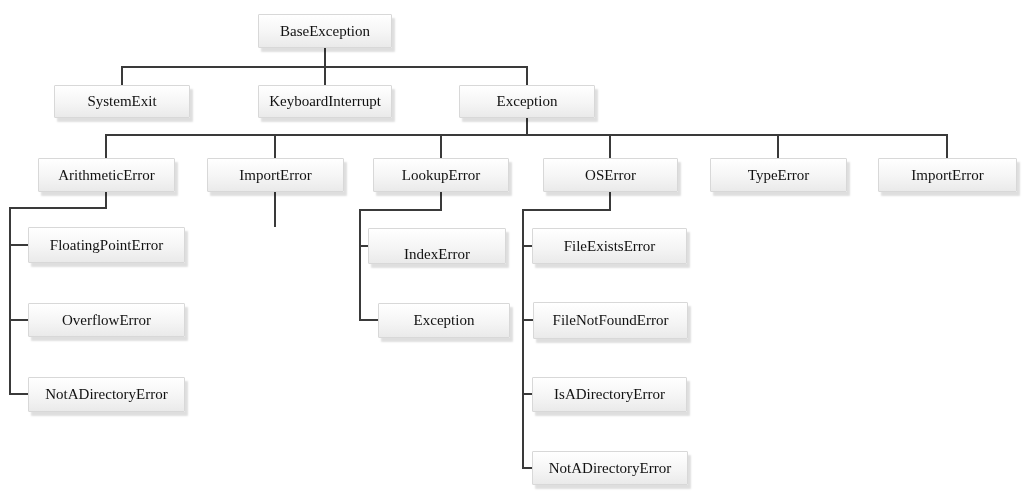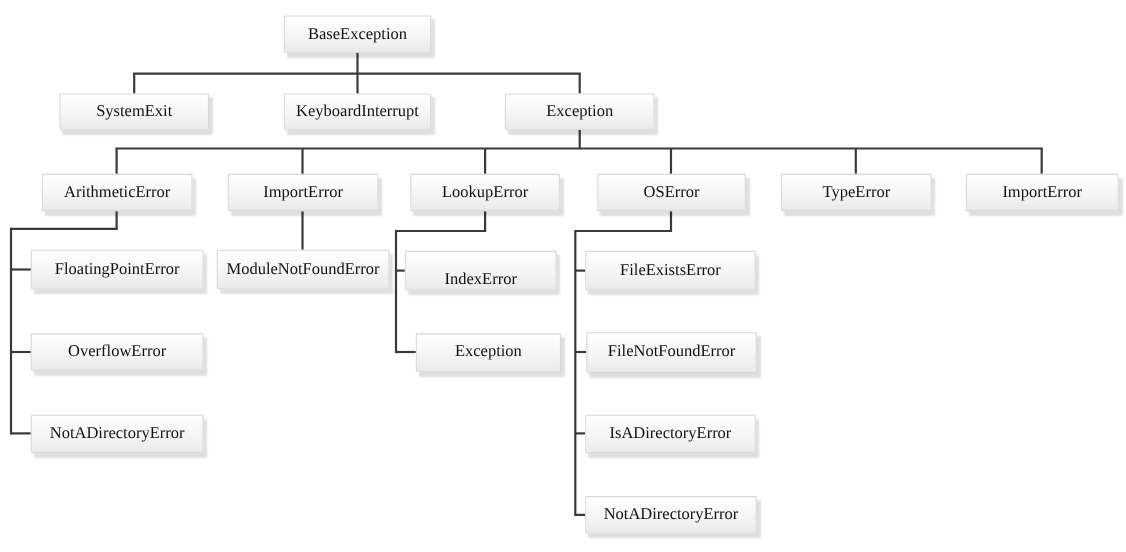--- a/index.html
+++ b/index.html
@@ -135,23 +135,20 @@
   <div class="node" style="left:28px;  top:227px; width:157px; height:36px;">
     <span>FloatingPointError</span>
   </div>
   <div class="node" style="left:28px;  top:303px; width:157px; height:34px;">
     <span>OverflowError</span>
   </div>
   <div class="node" style="left:28px;  top:377px; width:157px; height:35px;">
     <span>NotADirectoryError</span>
   </div>
 
-  <div class="node" style="left:197px; top:227px; width:157px; height:36px;">
-    <span>ModuleNotFoundError</span>
-  </div>
 
   <div class="node" style="left:368px; top:228px; width:138px; height:36px;align-items:flex-end;">
     <span>IndexError</span>
   </div>
   <div class="node" style="left:378px; top:303px; width:132px; height:35px;">
     <span>Exception</span>
   </div>
 
   <div class="node" style="left:532px; top:228px; width:155px; height:36px;">
     <span>FileExistsError</span>

